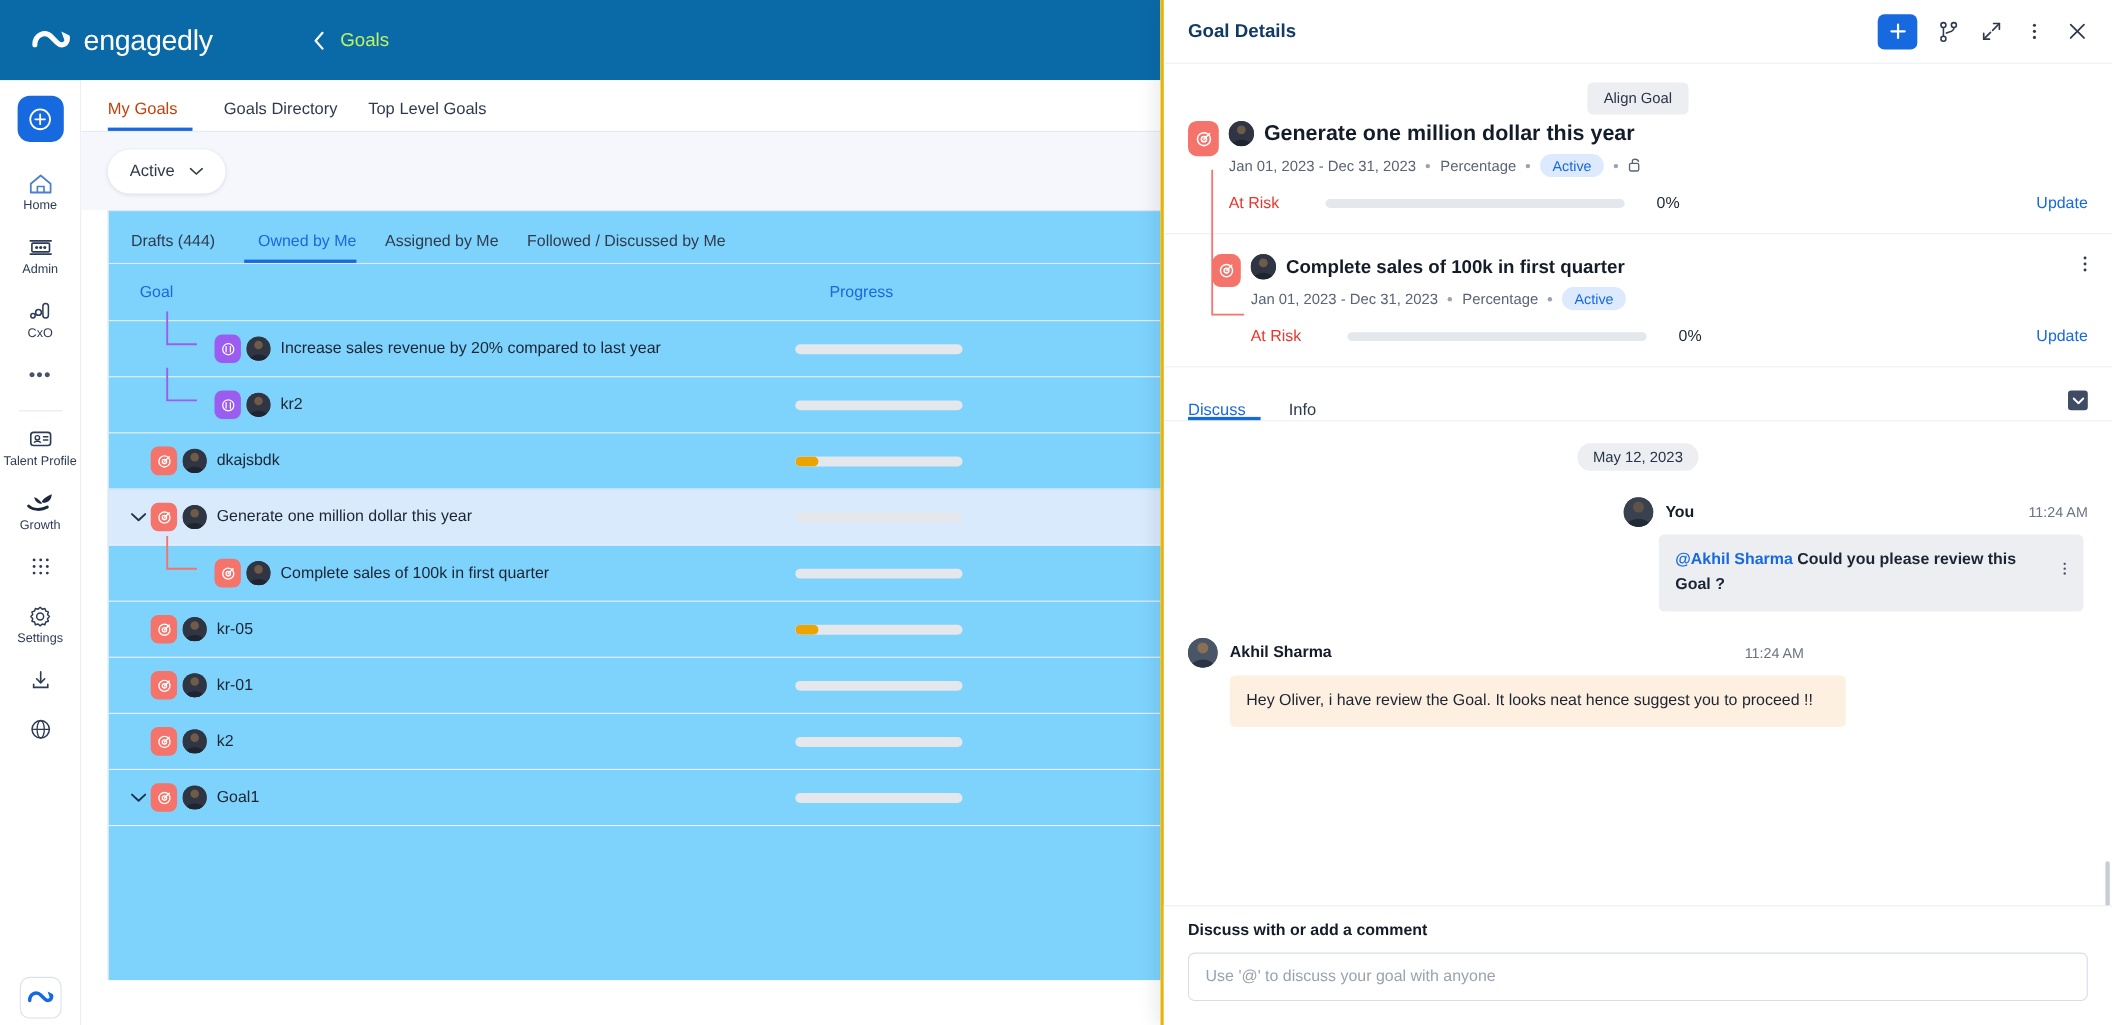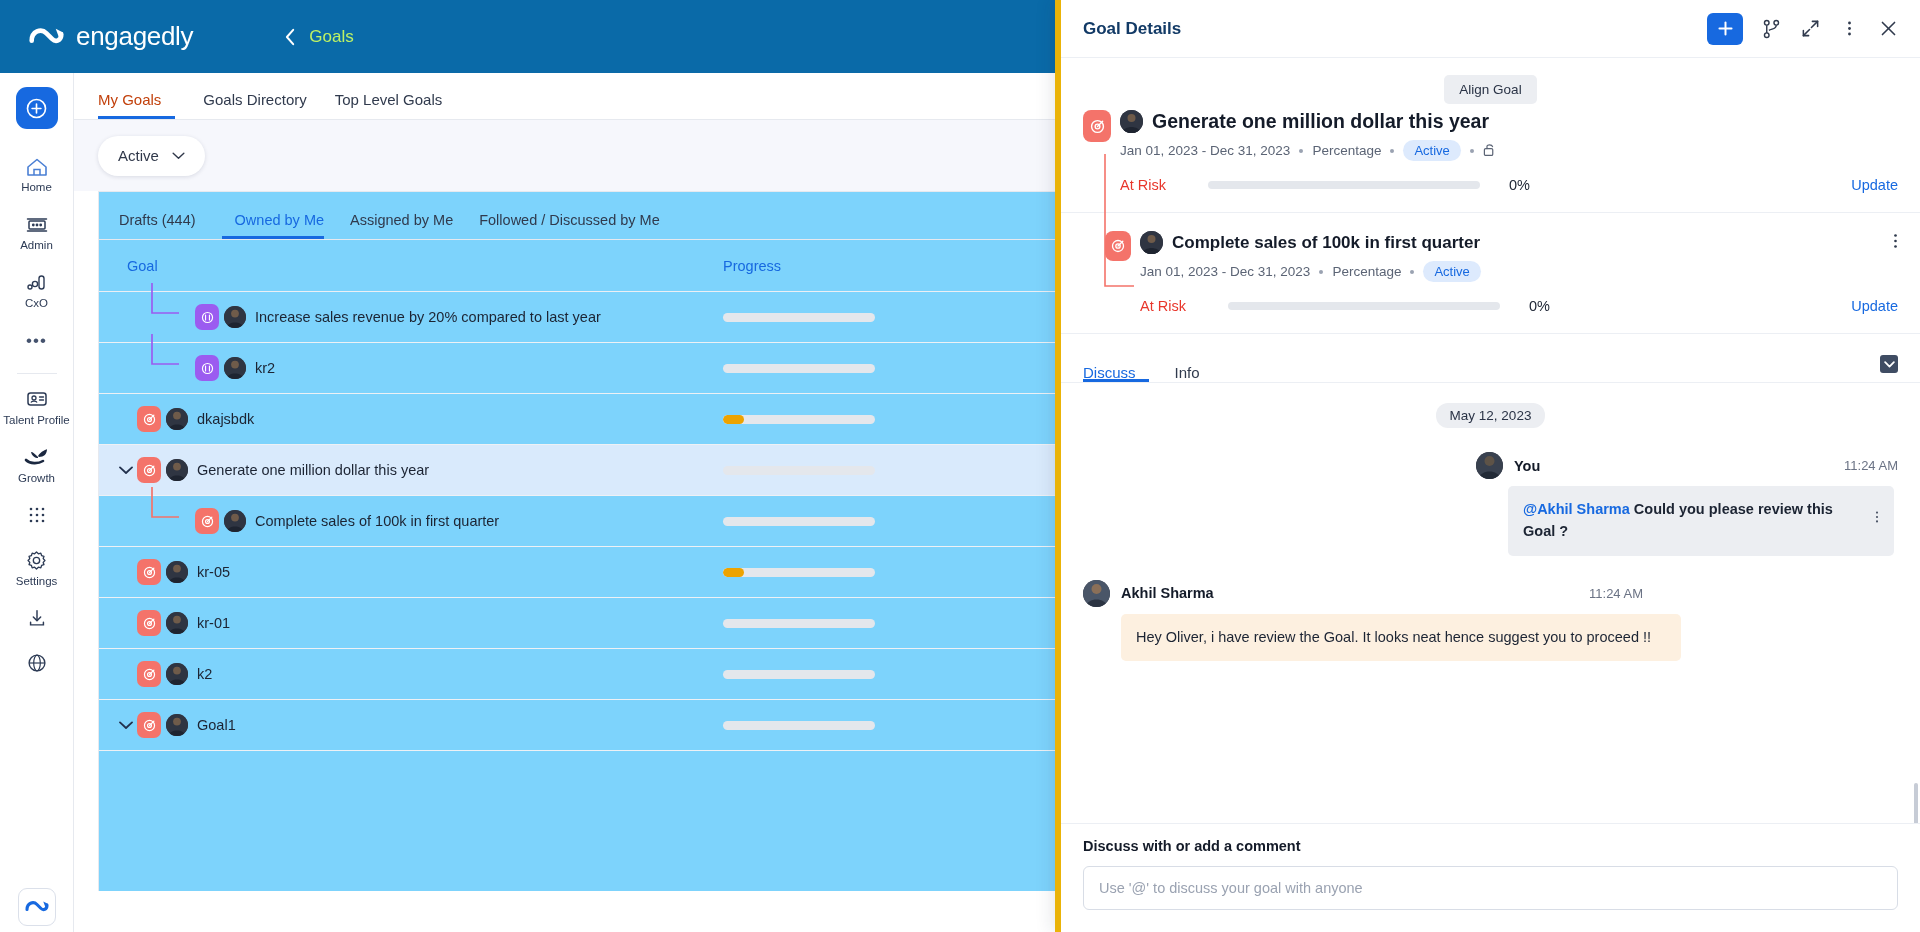--- a/index.html
+++ b/index.html
@@ -63,21 +63,21 @@
   .card { margin:0 0 0 24px; width:1190px; background:#7dd3fc; border:1px solid #e6e9ef;
     border-bottom:none; height:700px; }
   .tabs-sub { height:48px; display:flex; align-items:flex-end; padding-left:20px;
     border-bottom:1px solid #e6e9ef; }
   .tab-sub { font-size:14.5px; color:#303a4d; padding:0 13px 11px; cursor:pointer; position:relative; }
   .tab-sub:first-child { padding-left:0; margin-right:13px; }
   .tab-sub.on { color:#1769e0; }
   .tab-sub.on:after { content:""; position:absolute; left:0; right:13px; bottom:0; height:3px; background:#1769e0; }
   .tab-sub:first-child.on:after { right:0; }
 
-  .thead { display:flex; height:52px; align-items:center; border-bottom:1px solid #eceff4; }
+  .thead { display:flex; height:52px; align-items:center; border-bottom:1px solid #eceff4;gap:31px; }
   .th { font-size:14.5px; color:#1769e0; }
   .th.goal { width:610px; padding-left:28px; }
   .th.prog { width:200px; padding-left:14px; }
 
   .trow { display:flex; align-items:center; height:51px; border-bottom:1px solid #eef1f5; }
   .trow.sel { background:#d9eafc; }
   .tc-goal { width:610px; display:flex; align-items:center; padding-left:16px; position:relative; height:51px; }
   .tc-prog { width:200px; padding-left:14px; display:flex; align-items:center; }
   .caret { width:22px; display:flex; align-items:center; justify-content:center; cursor:pointer; flex:none; }
   .caret.empty { visibility:hidden; }
@@ -88,21 +88,21 @@
   .gico.red { background:#f4736a; }
   .gico.purple { background:#9b5cf0; }
   .av { width:22px; height:22px; border-radius:50%; margin-left:5px; flex:none;
     background:#3a3f4d; overflow:hidden; }
   .gname { font-size:14.5px; color:#1c2433; margin-left:9px; white-space:nowrap; }
   .bar { width:152px; height:9px; border-radius:5px; background:#e4e7ec; overflow:hidden; }
   .bar > i { display:block; height:100%; border-radius:5px; background:#eda300; }
 
   
   .panel { position:absolute; top:0; right:0; width:865px; height:932px; background:#fff;
-    border-left:6px solid #eab308; box-shadow:-4px 0 16px rgba(25,35,60,.10);
+    border-left:3px solid #eab308; box-shadow:-4px 0 16px rgba(25,35,60,.10);
     display:flex; flex-direction:column;justify-content:flex-end; }
   .panel-head { height:58px; display:flex; align-items:center; padding:0 21px 0 22px;
     border-bottom:1px solid #eceff4; flex:none; }
   .panel-title { font-size:17px; color:#123a66; font-weight:600; }
   .panel-acts { margin-left:auto; display:flex; align-items:center; gap:17px; }
   .btn-plus { width:36px; height:32px; background:#1769e0; border-radius:6px;
     display:flex; align-items:center; justify-content:center; cursor:pointer; }
   .hico { width:22px; height:22px; display:flex; align-items:center; justify-content:center; cursor:pointer; }
 
   .align-row { display:flex; justify-content:center; padding:17px 0 6px; flex:none; }

